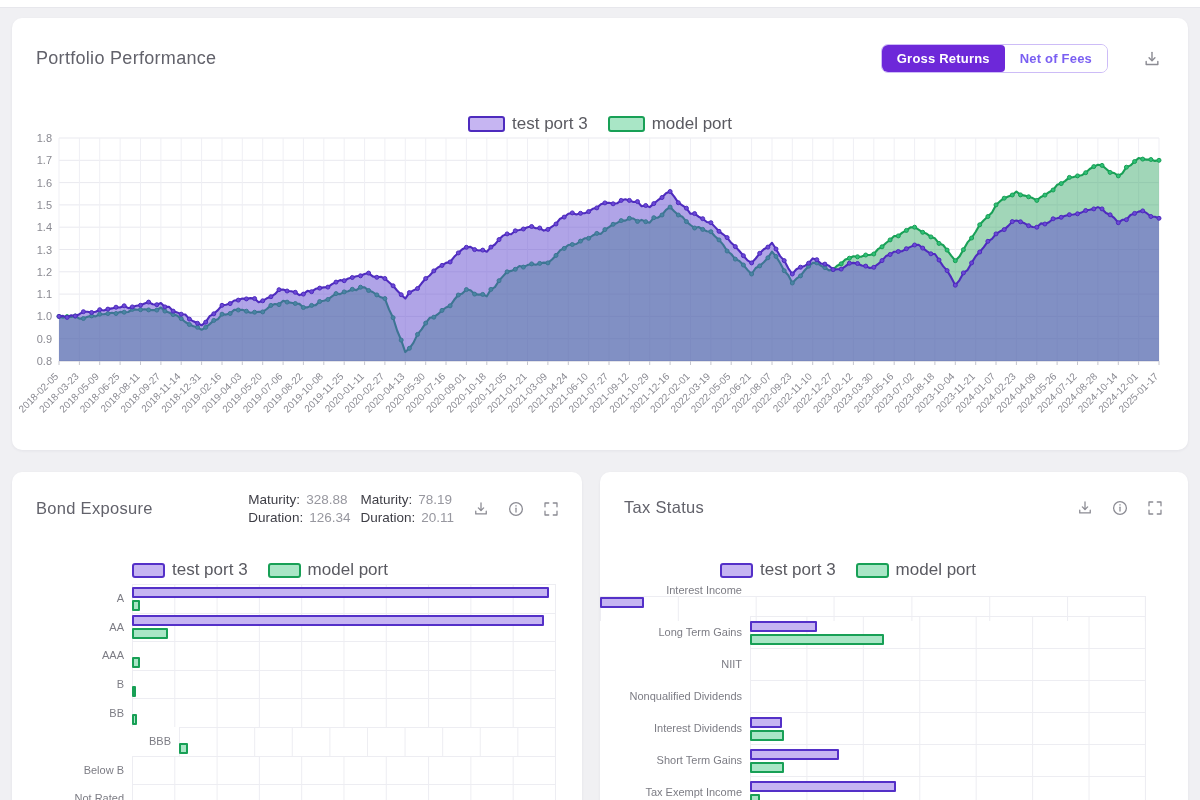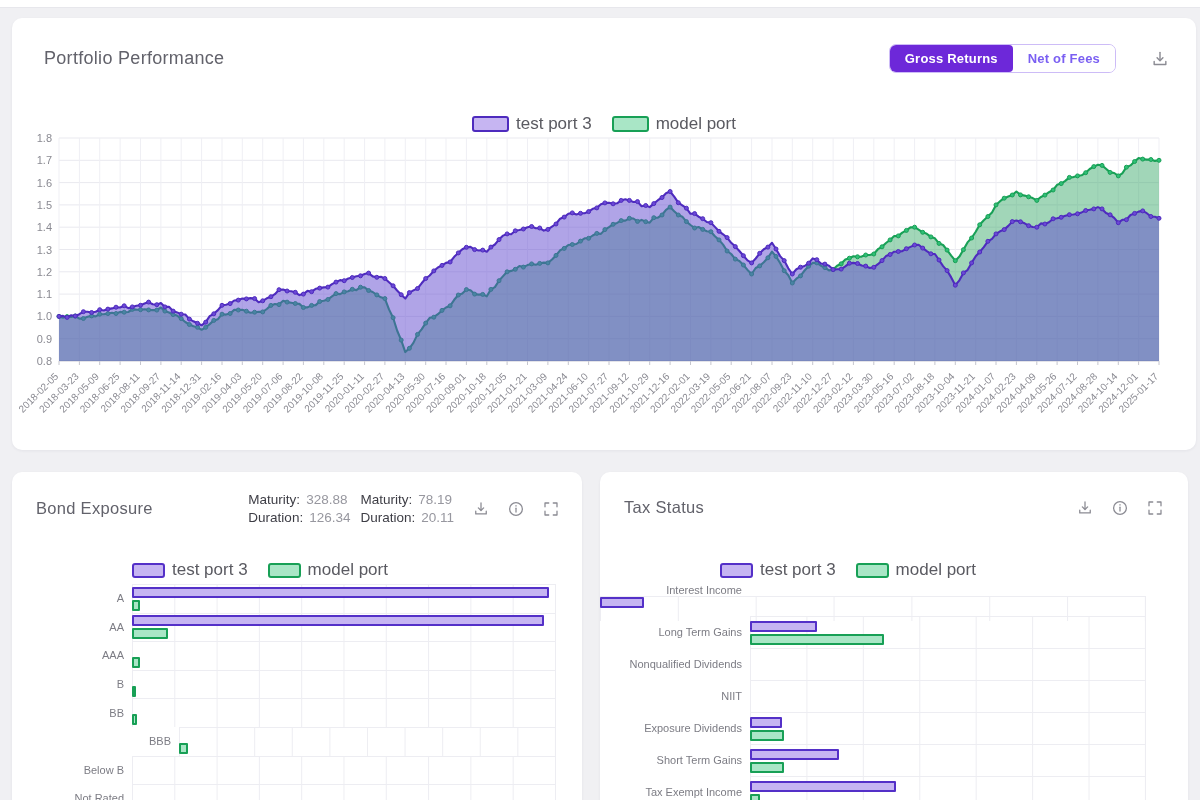--- a/index.html
+++ b/index.html
@@ -1,21 +1,21 @@
 <!DOCTYPE html>
 <html><head>
 <meta charset="utf-8">
 <style>
   html,body{margin:0;padding:0;width:1200px;height:800px;overflow:hidden;
     background:#f0f0f3;font-family:"Liberation Sans",sans-serif;}
   .topstrip{position:absolute;left:0;top:0;width:1200px;height:7px;background:#ffffff;
     border-bottom:1px solid #e7e7ec;}
   .card{position:absolute;background:#ffffff;border-radius:10px;
     box-shadow:0 1px 3px rgba(30,30,60,.06);}
-  #perf-card{left:12px;top:18px;width:1176px;height:432px;padding-left:8px;}
+  #perf-card{left:12px;top:18px;width:1176px;height:432px;}
   #bond-card{left:12px;top:472px;width:570px;height:360px;}
   #tax-card{left:600px;top:472px;width:588px;height:360px;}
 
   .card-head{display:flex;align-items:center;}
   #perf-card .card-head{padding:26px 26px 0 24px;}
   .card-title{font-size:18px;color:#62626b;letter-spacing:.3px;font-weight:500;}
   .small-title{font-size:16.5px;}
   .spacer{flex:1;}
 
   
@@ -732,35 +732,35 @@
         </div>
       </div>
       <div class="brow" style="height: 32px;">
         <div class="blab">Long Term Gains</div>
         <div class="bplot" style="background-size: 14.2857% 100%;">
           <div class="bar" style="width: calc(17% - 4px); background: rgb(198, 181, 242); border-color: rgb(84, 48, 200);"></div>
           <div class="bar" style="width: calc(34% - 4px); background: rgb(169, 230, 198); border-color: rgb(24, 160, 86);"></div>
         </div>
       </div>
       <div class="brow" style="height: 32px;">
+        <div class="blab">NIIT</div>
+        <div class="bplot" style="background-size: 14.2857% 100%;">
+          <div class="bar" style="width: 0px; background: rgb(198, 181, 242); border-color: rgb(84, 48, 200); visibility: hidden;"></div>
+          <div class="bar" style="width: 0px; background: rgb(169, 230, 198); border-color: rgb(24, 160, 86); visibility: hidden;"></div>
+        </div>
+      </div>
+      <div class="brow" style="height: 32px;">
         <div class="blab">Nonqualified Dividends</div>
         <div class="bplot" style="background-size: 14.2857% 100%;">
           <div class="bar" style="width: 0px; background: rgb(198, 181, 242); border-color: rgb(84, 48, 200); visibility: hidden;"></div>
           <div class="bar" style="width: 0px; background: rgb(169, 230, 198); border-color: rgb(24, 160, 86); visibility: hidden;"></div>
         </div>
       </div>
       <div class="brow" style="height: 32px;">
-        <div class="blab">NIIT</div>
-        <div class="bplot" style="background-size: 14.2857% 100%;">
-          <div class="bar" style="width: 0px; background: rgb(198, 181, 242); border-color: rgb(84, 48, 200); visibility: hidden;"></div>
-          <div class="bar" style="width: 0px; background: rgb(169, 230, 198); border-color: rgb(24, 160, 86); visibility: hidden;"></div>
-        </div>
-      </div>
-      <div class="brow" style="height: 32px;">
-        <div class="blab">Exposure Dividends</div>
+        <div class="blab">Interest Dividends</div>
         <div class="bplot" style="background-size: 14.2857% 100%;">
           <div class="bar" style="width: calc(8% - 4px); background: rgb(198, 181, 242); border-color: rgb(84, 48, 200);"></div>
           <div class="bar" style="width: calc(8.5% - 4px); background: rgb(169, 230, 198); border-color: rgb(24, 160, 86);"></div>
         </div>
       </div>
       <div class="brow" style="height: 32px;">
         <div class="blab">Short Term Gains</div>
         <div class="bplot" style="background-size: 14.2857% 100%;">
           <div class="bar" style="width: calc(22.5% - 4px); background: rgb(198, 181, 242); border-color: rgb(84, 48, 200);"></div>
           <div class="bar" style="width: calc(8.5% - 4px); background: rgb(169, 230, 198); border-color: rgb(24, 160, 86);"></div>

